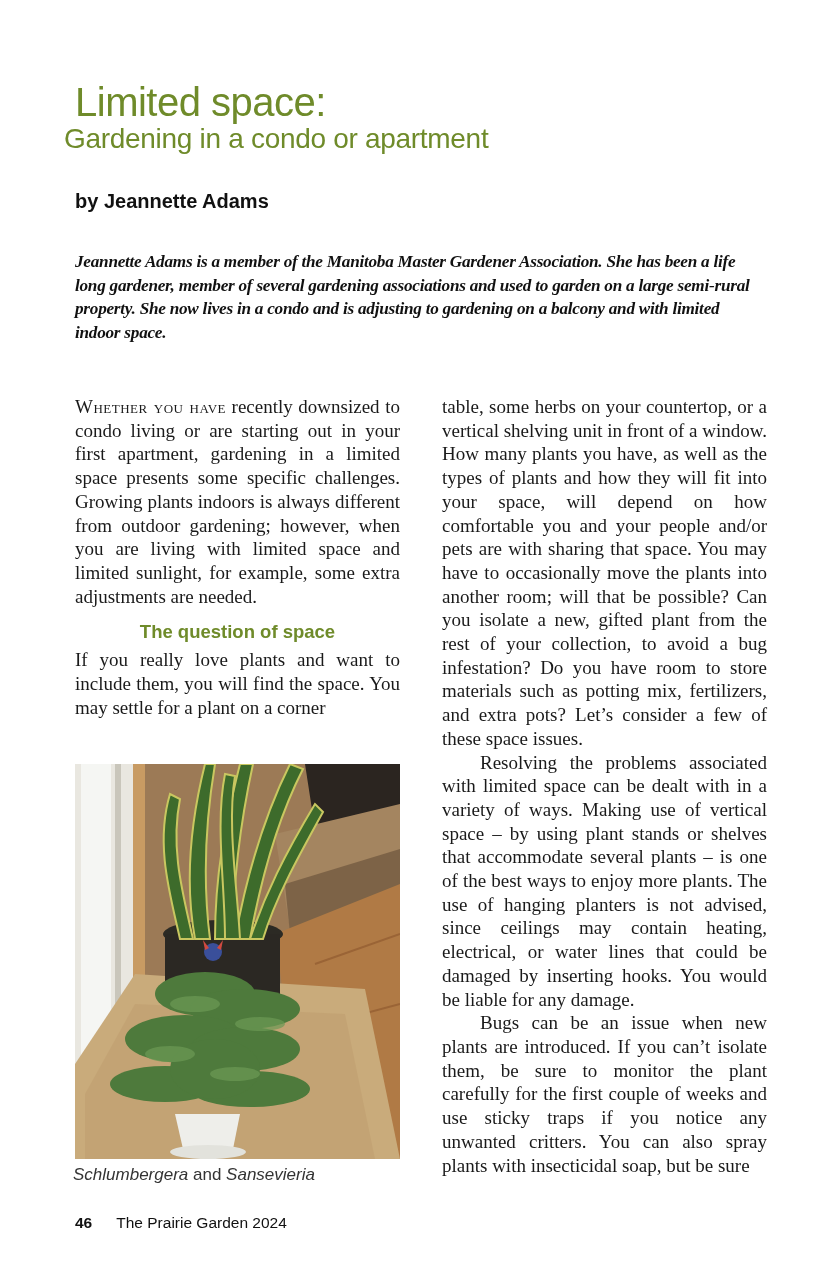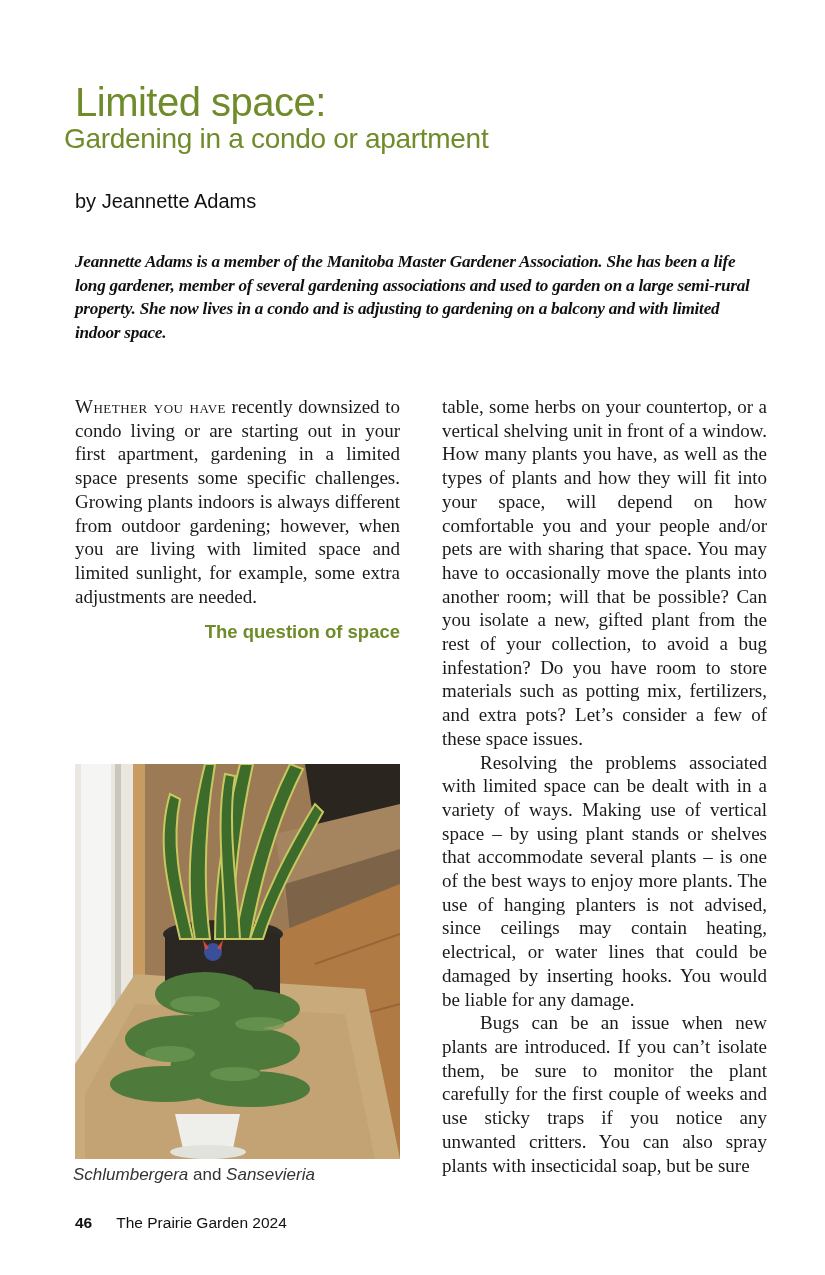--- a/index.html
+++ b/index.html
@@ -13,41 +13,41 @@
   }
   .subtitle {
     position: absolute; left: 64px; top: 122px;
     font-family: "Liberation Sans", sans-serif;
     color: #6f8b2a; font-size: 28px; line-height: 34px; margin: 0; font-weight: normal;
     letter-spacing: -0.3px;
   }
   .byline {
     position: absolute; left: 75px; top: 188px;
     font-family: "Liberation Sans", sans-serif;
-    font-size: 20px; color: #111; line-height: 26px;
+    font-size: 20px; color: #111; line-height: 26px; font-weight: bold;
   }
   .bio {
     position: absolute; left: 75px; top: 250px; width: 680px;
     font-family: "Liberation Serif", serif; font-style: italic; font-weight: bold;
     font-size: 17.2px; line-height: 23.6px; color: #111; margin: 0;
     letter-spacing: -0.25px;
   }
   .col {
     position: absolute; font-family: "Liberation Serif", serif; font-size: 19px;
     line-height: 23.7px; color: #1a1a1a; text-align: justify; hyphens: manual;
   }
   .col p { margin: 0; }
   .col-left { left: 75px; top: 395px; width: 325px; }
   .col-right { left: 442px; top: 395px; width: 325px; }
   .indent { text-indent: 38px; }
   .smallcaps { font-variant: small-caps; letter-spacing: 0.5px; }
   .section-heading {
     font-family: "Liberation Sans", sans-serif; font-weight: bold;
     color: #6f8b2a; font-size: 18.5px; line-height: 24px; margin: 12px 0 4px 0 !important;
-    text-align: right;
+    text-align: center;
   }
   .photo {
     position: absolute; left: 75px; top: 764px; width: 325px; height: 395px;
     overflow: hidden; background: #a98a62;
   }
   .caption {
     position: absolute; left: 73px; top: 1165px;
     font-family: "Liberation Sans", sans-serif; font-size: 17px; color: #333;
   }
   .caption i { font-style: italic; }
@@ -64,20 +64,21 @@
 
   <h1 class="title">Limited space:</h1>
   <h2 class="subtitle">Gardening in a condo or apartment</h2>
   <div class="byline">by Jeannette Adams</div>
 
   <p class="bio">Jeannette Adams is a member of the Manitoba Master Gardener Association. She has been a life long gardener, member of several gardening associations and used to garden on a large semi-rural property. She now lives in a condo and is adjusting to gardening on a balcony and with limited indoor space.</p>
 
   <div class="col col-left">
     <p><span class="smallcaps">Whether you have</span><span> recently down­sized to condo living or are starting out in your first apartment, gardening in a limited space presents some specific challenges. Growing plants indoors is always different from outdoor garden­ing; however, when you are living with limited space and limited sunlight, for example, some extra adjustments are needed.</span></p>
     <p class="section-heading">The question of space</p>
+    <p>If you really love plants and want to include them, you will find the space. You may settle for a plant on a corner</p>
   </div>
 
   <div class="photo">
     <svg width="325" height="395" viewBox="0 0 325 395">
 
       <rect x="0" y="0" width="325" height="395" fill="#b08c64"></rect>
       <rect x="60" y="0" width="265" height="230" fill="#9c7a56"></rect>
 
       <polygon points="230,0 325,0 325,50 240,65" fill="#2b2520"></polygon>
 

